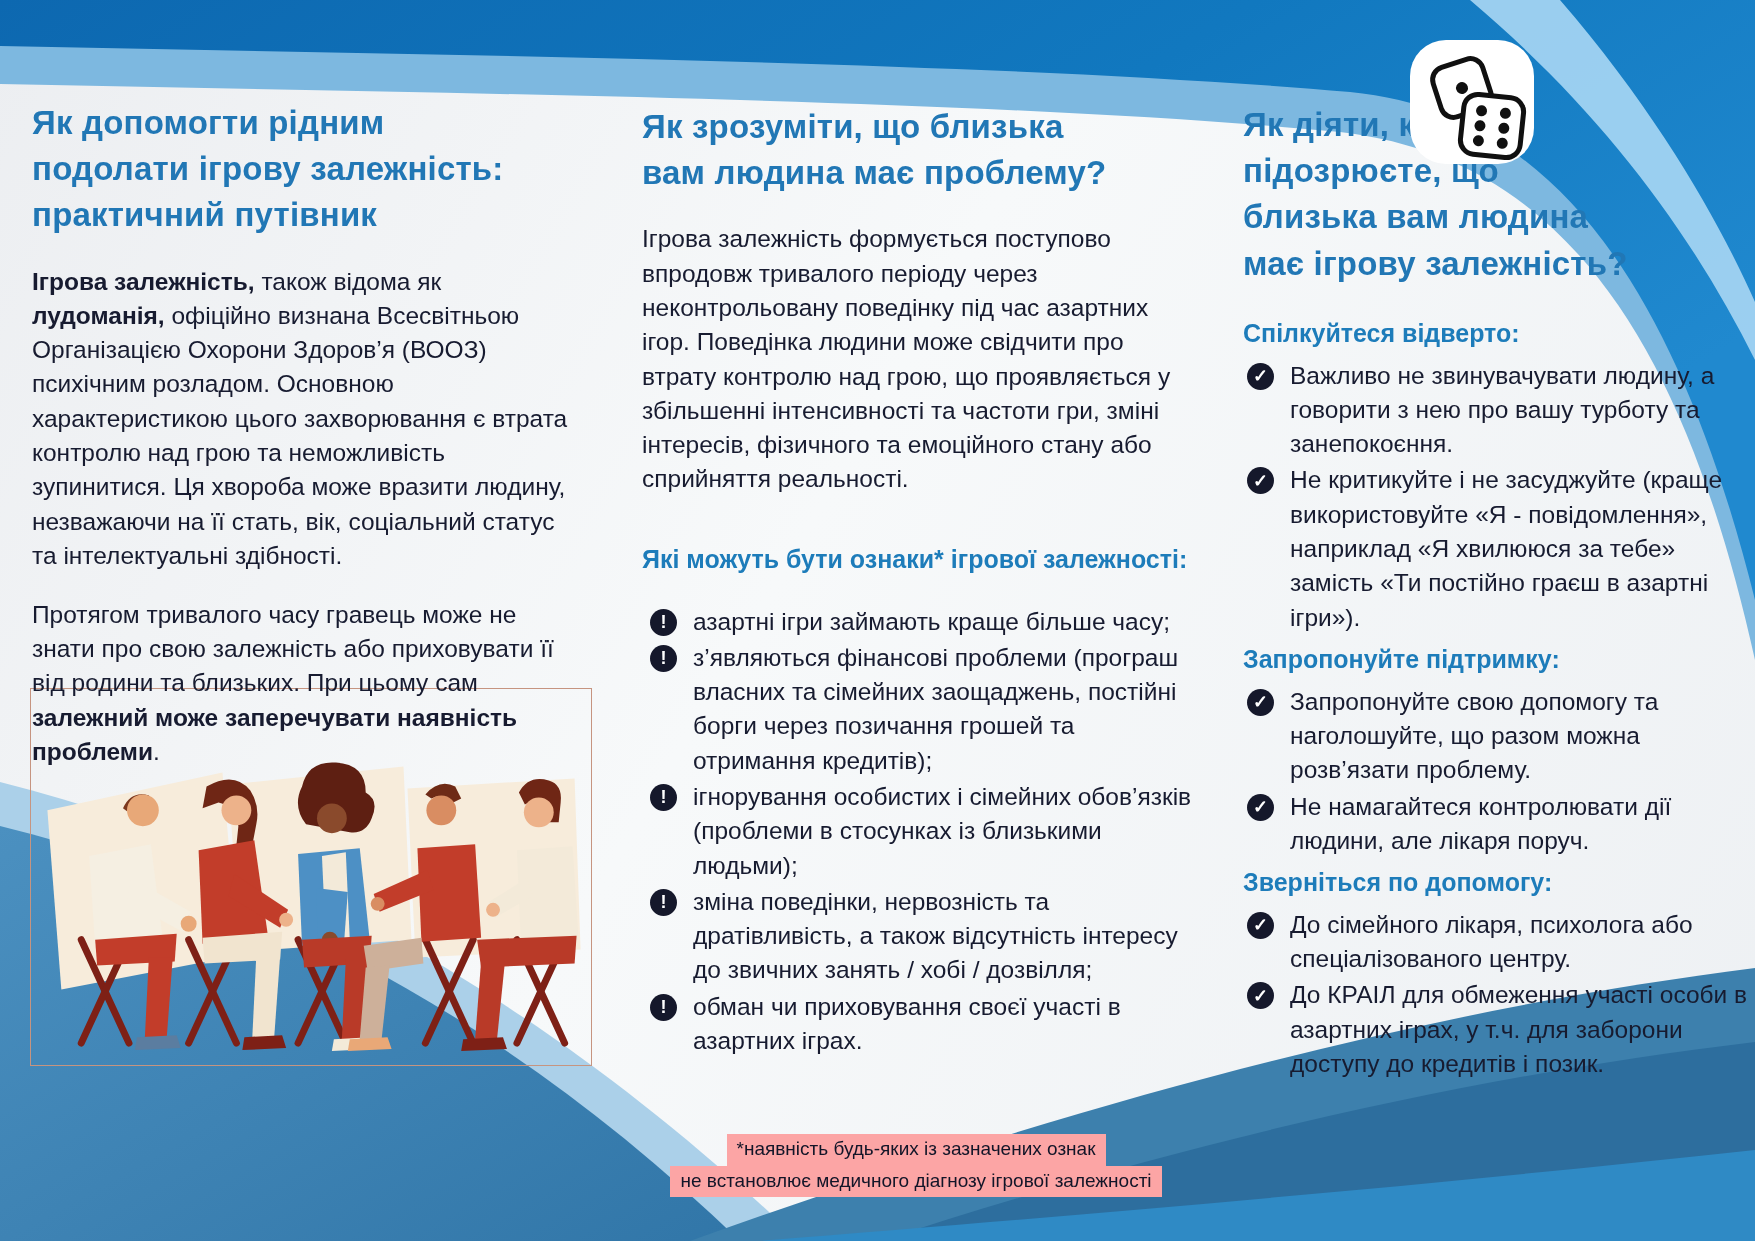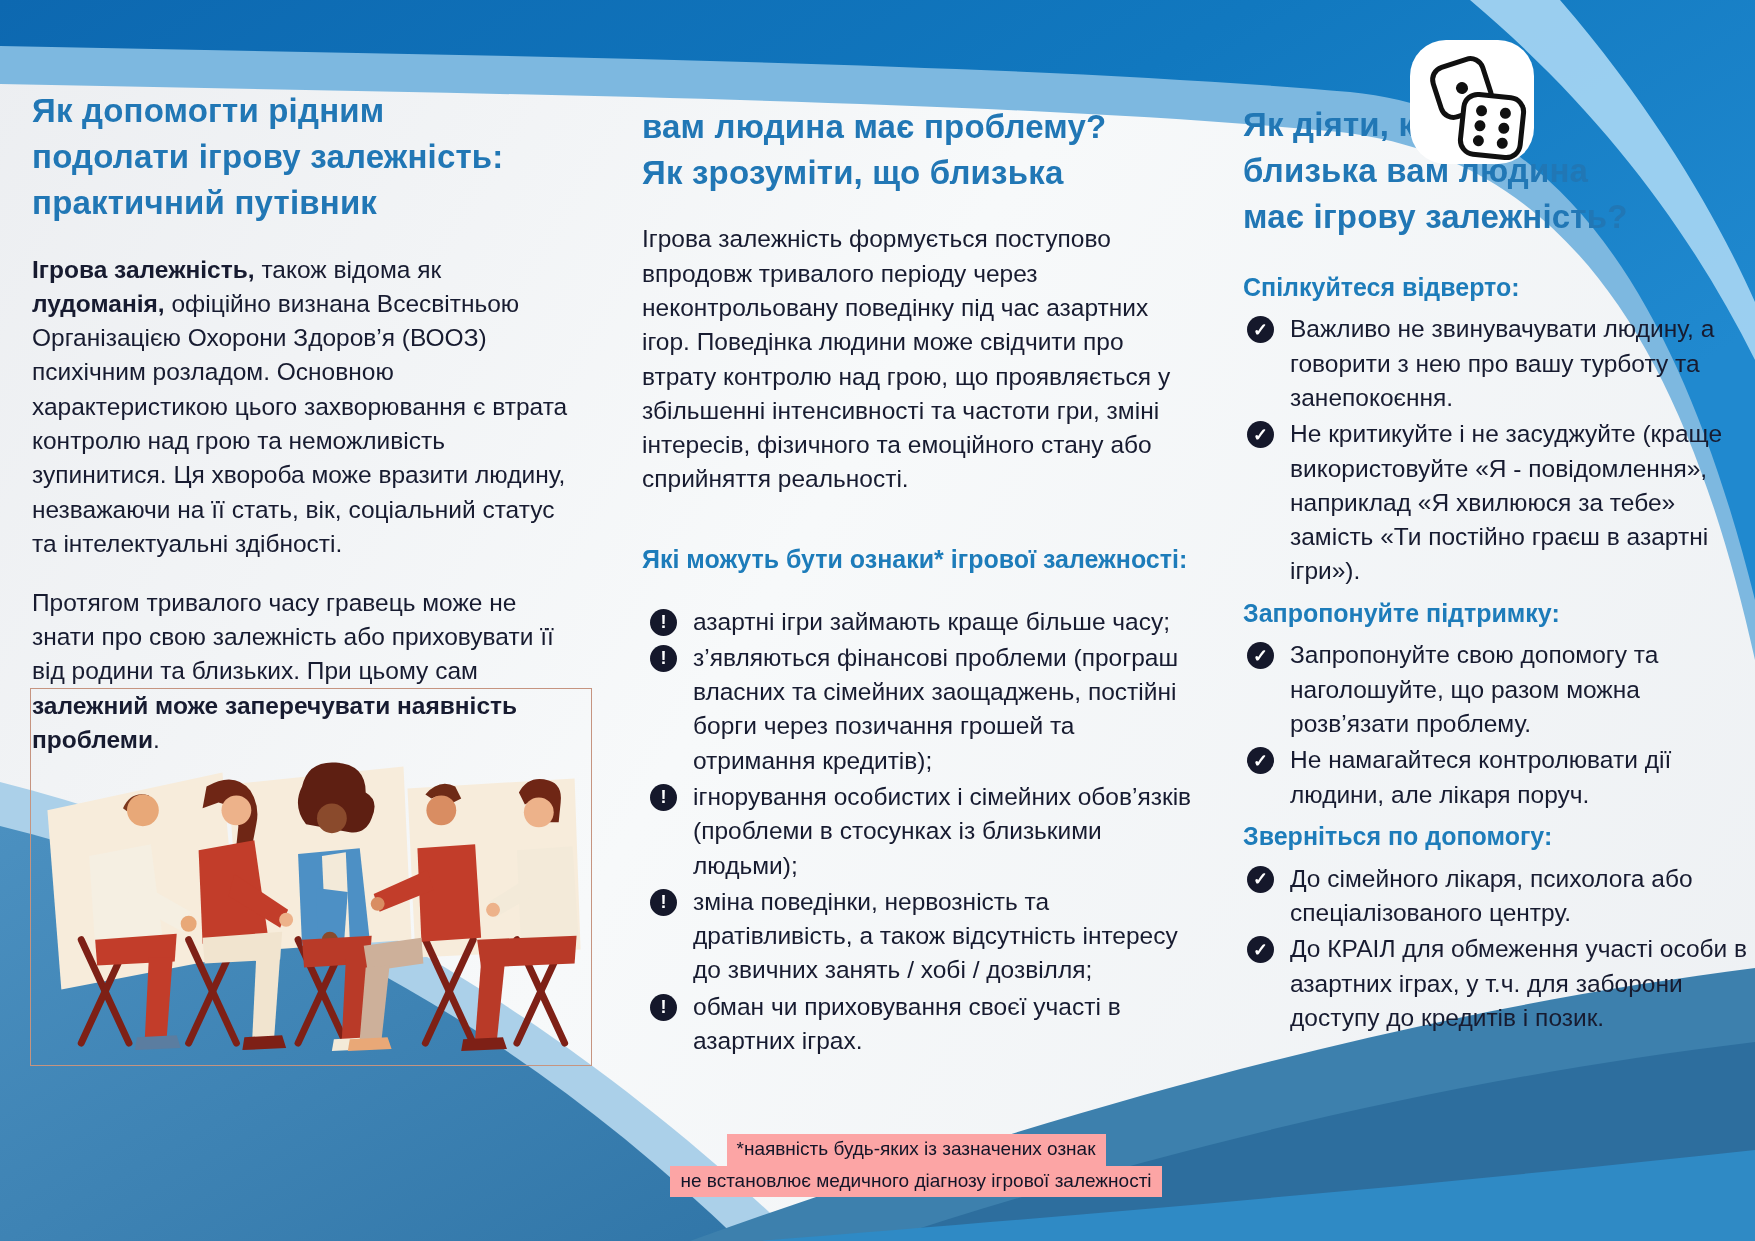--- a/index.html
+++ b/index.html
@@ -4,21 +4,21 @@
 <style>
   html,body{margin:0;padding:0;}
   body{
     width:1755px;height:1241px;position:relative;overflow:hidden;
     font-family:"Liberation Sans",sans-serif;
     background:linear-gradient(120deg,#eceef1 0%,#f7f9fa 45%,#edf0f3 100%);
     color:#171b30;
   }
   .waves{position:absolute;inset:0;width:1755px;height:1241px;pointer-events:none;z-index:0;}
   .col{position:absolute;z-index:2;}
-  .col1{left:32px;top:88px;width:545px;}
+  .col1{left:32px;top:100px;width:545px;}
   .col2{left:642px;top:104px;width:555px;}
   .col3{left:1243px;top:102px;width:505px;}
   .title{color:#2177b5;font-size:33px;font-weight:700;line-height:1.40;letter-spacing:.2px;}
   .title span{display:block;}
   .body-text{font-size:24.5px;line-height:1.40;color:#171b30;}
   .p1{margin-top:26px;}
   .p2{margin-top:22px;}
   b{font-weight:700;}
   .subtitle{color:#1d7cba;font-size:25px;font-weight:700;line-height:1.35;margin-top:46px;}
   ul.blist{list-style:none;margin:28px 0 0 0;padding:0 0 0 8px;}
@@ -166,22 +166,22 @@
     <polygon points="498,190 460,214 466,230 504,208" fill="#f3ead9"></polygon>
     <circle cx="464" cy="222" r="7" fill="#edb28a"></circle>
     <polygon points="448,252 548,248 546,276 452,280" fill="#b93a28"></polygon>
     <polygon points="452,274 476,274 468,352 446,352" fill="#b93a28"></polygon>
     <polygon points="434,352 474,350 478,362 432,364" fill="#7e2016"></polygon>
   </svg>
 </div>
 
 <div class="col col2">
   <div class="title">
+    <span>Як зрозуміти, що близька</span>
     <span>вам людина має проблему?</span>
-    <span>Як зрозуміти, що близька</span>
   </div>
   <p class="body-text p1">Ігрова залежність формується поступово впродовж тривалого періоду через неконтрольовану поведінку під час азартних ігор. Поведінка людини може свідчити про втрату контролю над грою, що проявляється у збільшенні інтенсивності та частоти гри, зміні інтересів, фізичного та емоційного стану або сприйняття реальності.</p>
   <div class="subtitle">Які можуть бути ознаки* ігрової залежності:</div>
   <ul class="blist">
     <li>
         <span class="icon-circle">!</span>
         <span class="body-text">азартні ігри займають краще більше часу;</span>
       </li>
     <li>
         <span class="icon-circle">!</span>
@@ -198,20 +198,21 @@
     <li>
         <span class="icon-circle">!</span>
         <span class="body-text">обман чи приховування своєї участі в азартних іграх.</span>
       </li>
   </ul>
 </div>
 
 <div class="col col3">
   <div class="title">
     <span>Як діяти, коли</span>
+    <span>підозрюєте, що</span>
     <span>близька вам людина</span>
     <span>має ігрову залежність?</span>
   </div>
   <div style="margin-top:30px;">
     <div class="c3-head">Спілкуйтеся відверто:</div>
     <ul class="blist">
       <li>
           <span class="icon-circle">✓</span>
           <span class="body-text">Важливо не звинувачувати людину, а говорити з нею про вашу турботу та занепокоєння.</span>
         </li>

